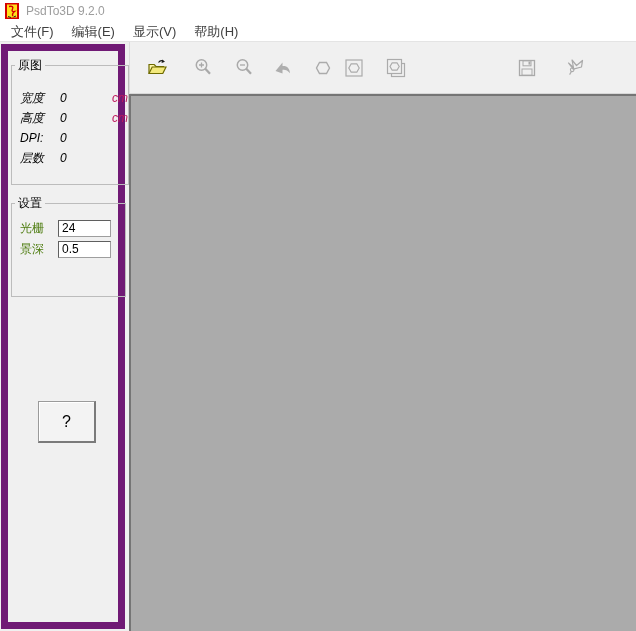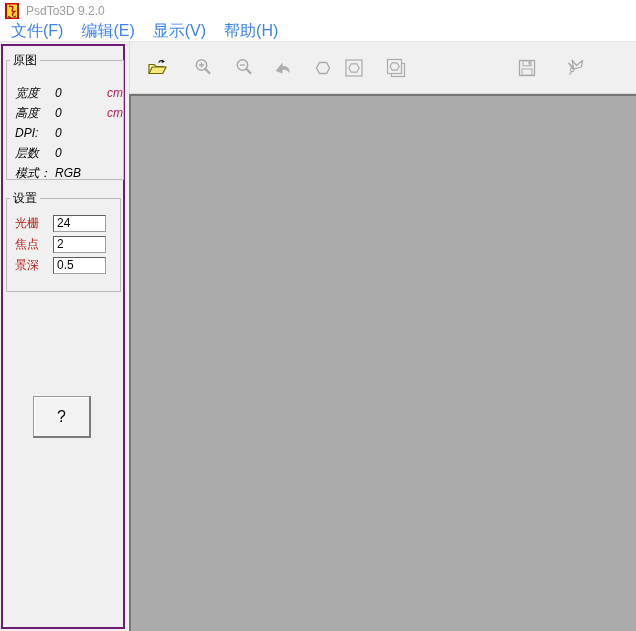--- a/index.html
+++ b/index.html
@@ -12,44 +12,44 @@
   #app { position:absolute; left:0; top:0; width:636px; height:631px; }
 
   
   .titlebar { position:absolute; left:0; top:0; width:504px; height:22px; background:#ffffff; }
   .app-icon { position:absolute; left:5px; top:3px; width:16px; height:16px; }
   .title-text { position:absolute; left:26px; top:4px; font-size:12px; color:#9d9d9d; white-space:nowrap; }
 
   
   .menubar { position:absolute; left:0; top:22px; width:636px; height:20px; background:#ffffff;
              display:flex; align-items:center; padding-left:2px; border-bottom:1px solid #e4e4e4; }
-  .menu-item { font-size:16px; color:#3b82f6; padding:2px 9px; cursor:default; white-space:nowrap; }
+  .menu-item { font-size:13px; color:#404040; padding:2px 9px; cursor:default; white-space:nowrap; }
 
   
   .workspace { position:absolute; left:0; top:42px; width:636px; height:589px; background:#f0f0f0; }
 
   
   .left-panel { position:absolute; left:1px; top:2px; width:124px; height:585px;
-                background:#f0f0f0; border:2px solid #701a75; }
+                background:#f0f0f0; border:7px solid #701a75; }
 
   fieldset.groupbox { position:absolute; border:1px solid #bcbcbc; background:transparent; }
   fieldset.groupbox legend { font-size:12px; color:#000; padding:0 3px; margin-left:3px; }
 
   .gb-original { left:3px; top:6px; width:115px; height:128px; }
   .gb-settings { left:3px; top:144px; width:115px; height:102px; }
 
   .info-rows { padding-top:14px;font-style:italic; }
   .info-row { display:flex; align-items:center; height:20px; padding-left:8px; font-size:12px; }
   .info-label { width:40px; color:#000; white-space:nowrap; }
   .info-value { width:52px; color:#000; }
   .info-unit  { color:#be185d; }
 
   .field-rows { padding-top:6px; }
   .field-row { display:flex; align-items:center; height:21px; padding-left:8px; }
-  .field-label { width:38px; font-size:12px; color:#b91c1c; white-space:nowrap; }
+  .field-label { width:38px; font-size:12px; color:#4d7c0f; white-space:nowrap; }
   .field-input {
     width:53px; height:17px; font-size:12px; font-family:"Liberation Sans","DejaVu Sans",sans-serif;
     background:#ffffff; color:#000;
     border:1px solid; border-color:#5f5f5f #9e9e9e #9e9e9e #5f5f5f;
     padding:0 0 2px 3px; outline:none;
   }
 
   .help-button {
     position:absolute; left:30px; top:350px; width:58px; height:42px;
     background:#f3f3f3; color:#000; font-size:16px; line-height:1;
@@ -110,40 +110,31 @@
           <div class="info-row">
             <span class="info-label">DPI:</span>
             <span class="info-value">0</span>
             <span class="info-unit"></span>
           </div>
           <div class="info-row">
             <span class="info-label">层数</span>
             <span class="info-value">0</span>
             <span class="info-unit"></span>
           </div>
-          <div class="info-row">
-            <span class="info-label">模式：</span>
-            <span class="info-value">RGB</span>
-            <span class="info-unit"></span>
-          </div>
         </div>
       </fieldset>
 
       <fieldset class="groupbox gb-settings">
         <legend>设置</legend>
         <div class="field-rows">
           <div class="field-row">
             <span class="field-label">光栅</span>
             <input class="field-input" type="text" value="24" style="">
           </div>
           <div class="field-row">
-            <span class="field-label">焦点</span>
-            <input class="field-input" type="text" value="2" style="">
-          </div>
-          <div class="field-row">
             <span class="field-label">景深</span>
             <input class="field-input" type="text" value="0.5" style="">
           </div>
         </div>
       </fieldset>
 
       <button class="help-button">?</button>
     </div>
 
     <div class="toolbar">

